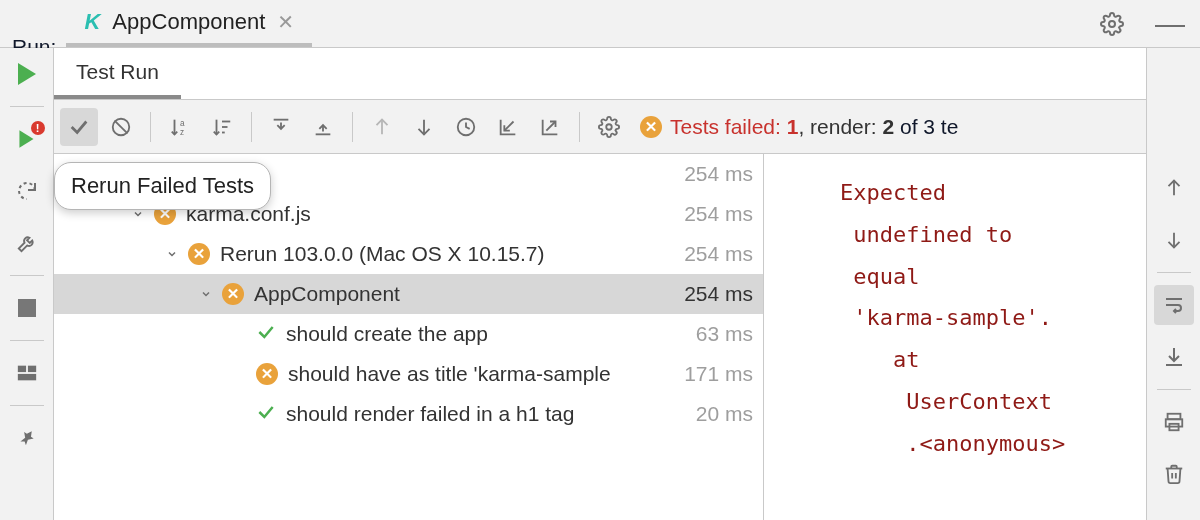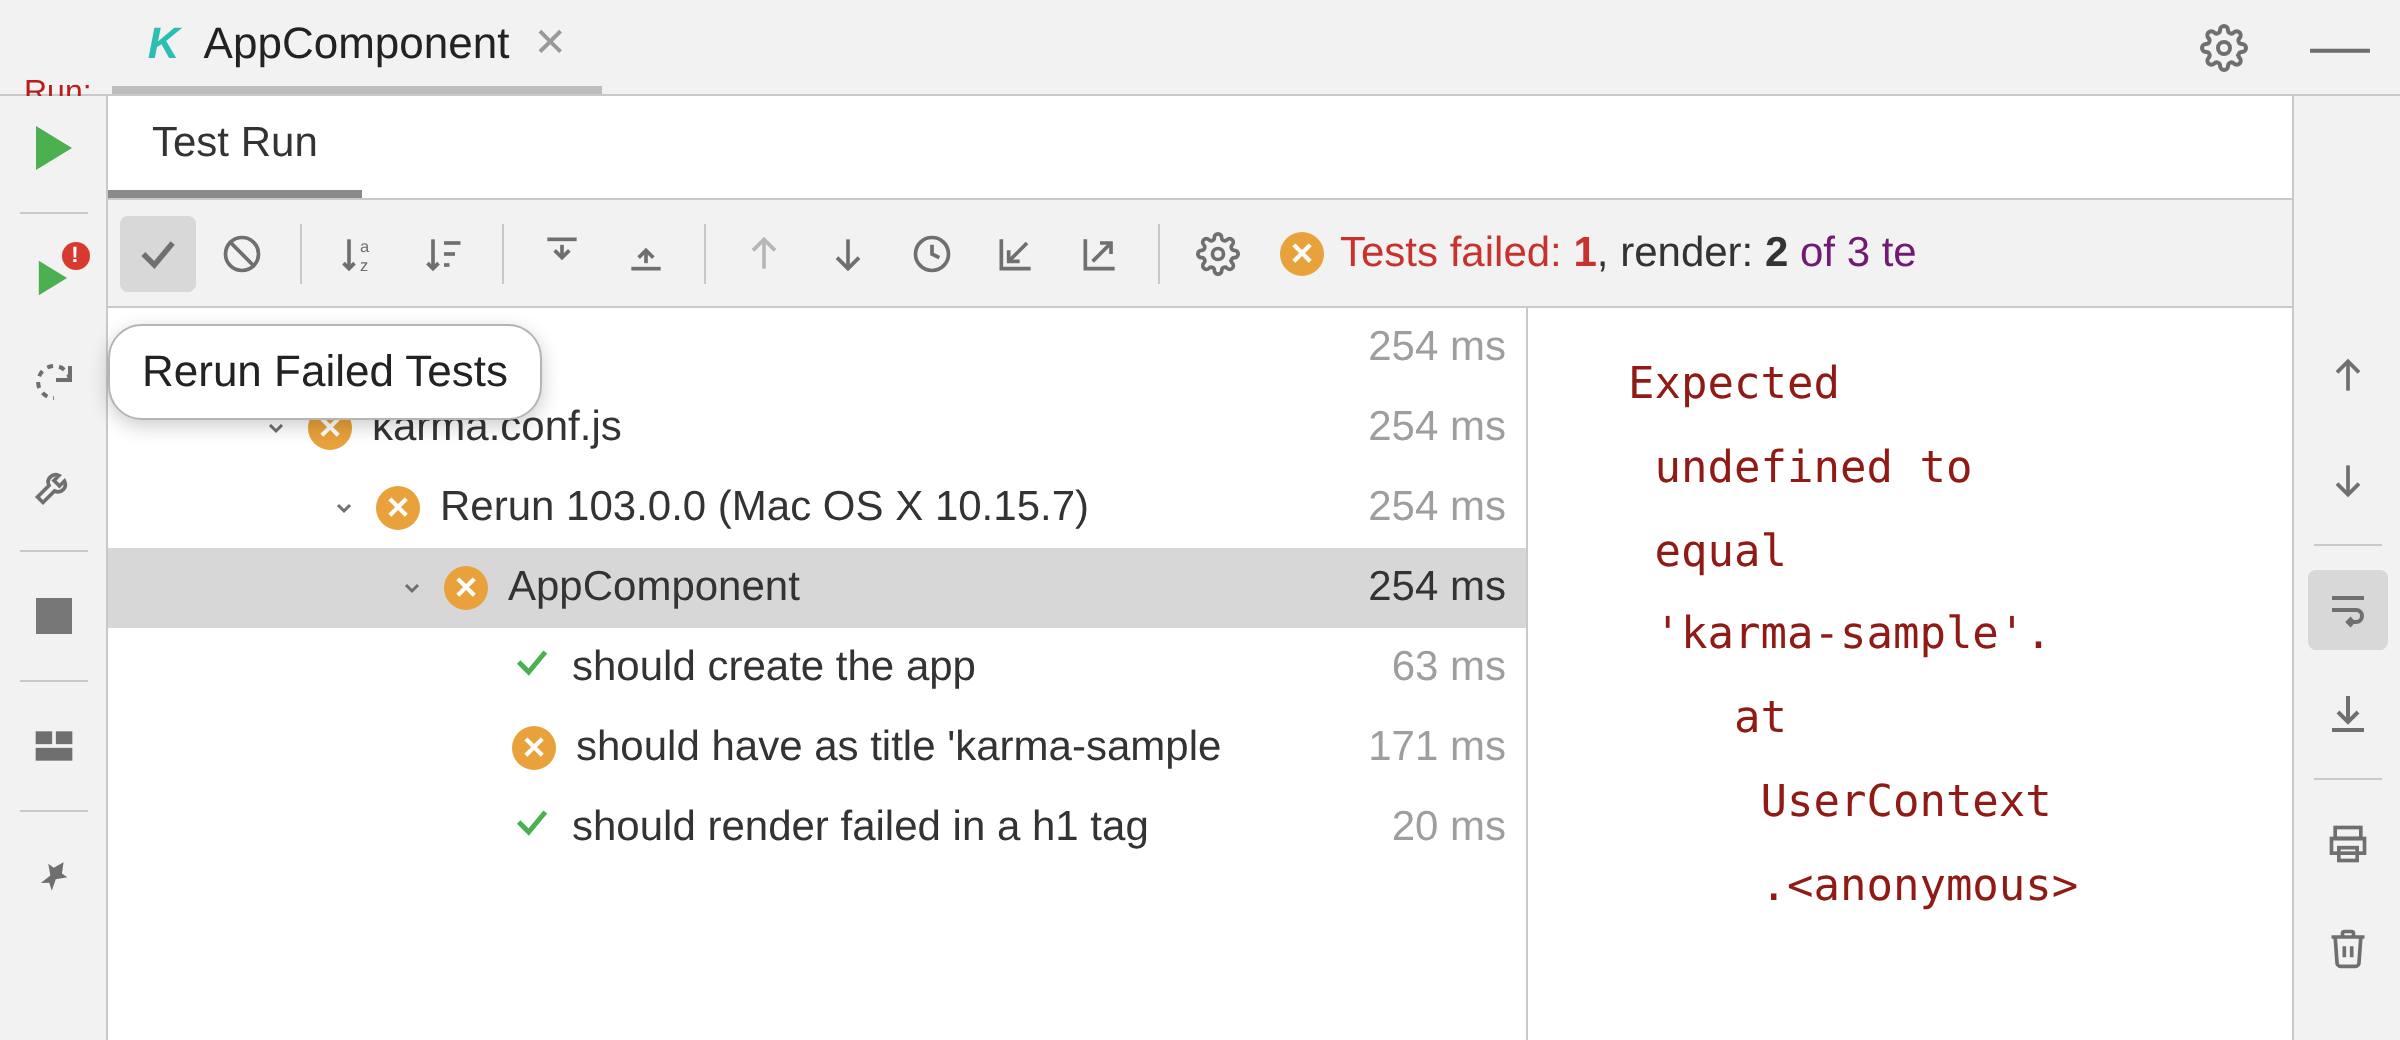--- a/index.html
+++ b/index.html
@@ -17,22 +17,22 @@
   
   .run-header {
     display: flex;
     align-items: center;
     height: 48px;
     border-bottom: 1px solid #c9c9c9;
     background: #f2f2f2;
     padding-left: 2px;
   }
   .run-label {
-    font-size: 16px;
-    color: #b91c1c;
+    font-size: 21px;
+    color: #0f172a;
     padding: 0 10px;
     margin-top: 46px;
   }
   .run-tab {
     display: flex;
     align-items: center;
     height: 100%;
     padding: 0 14px;
     background: #f2f2f2;
     border-bottom: 4px solid #bdbdbd;
@@ -113,27 +113,28 @@
     overflow: hidden;
   }
   .fail-icon, .warn-icon, .pass-icon {
     width: 22px; height: 22px; border-radius: 50%;
     display: inline-flex; align-items: center; justify-content: center;
     color: #fff; font-weight: bold; font-size: 15px; flex-shrink: 0;
   }
   .fail-icon { background: #e9a23b; }
   .fail-red { color: #c8322d; }
   .bold { font-weight: 700; }
-  .gray { color: #701a75; }
+  .gray { color: #0f172a; }
 
   
   .body-split {
     flex: 1;
     display: flex;
     min-height: 0;
+    gap: 26px;
   }
   .tree-pane {
     flex: 0 0 710px;
     border-right: 1px solid #c9c9c9;
     background: #fff;
     overflow: hidden;
     position: relative;
   }
   .stack-pane {
     flex: 1;

